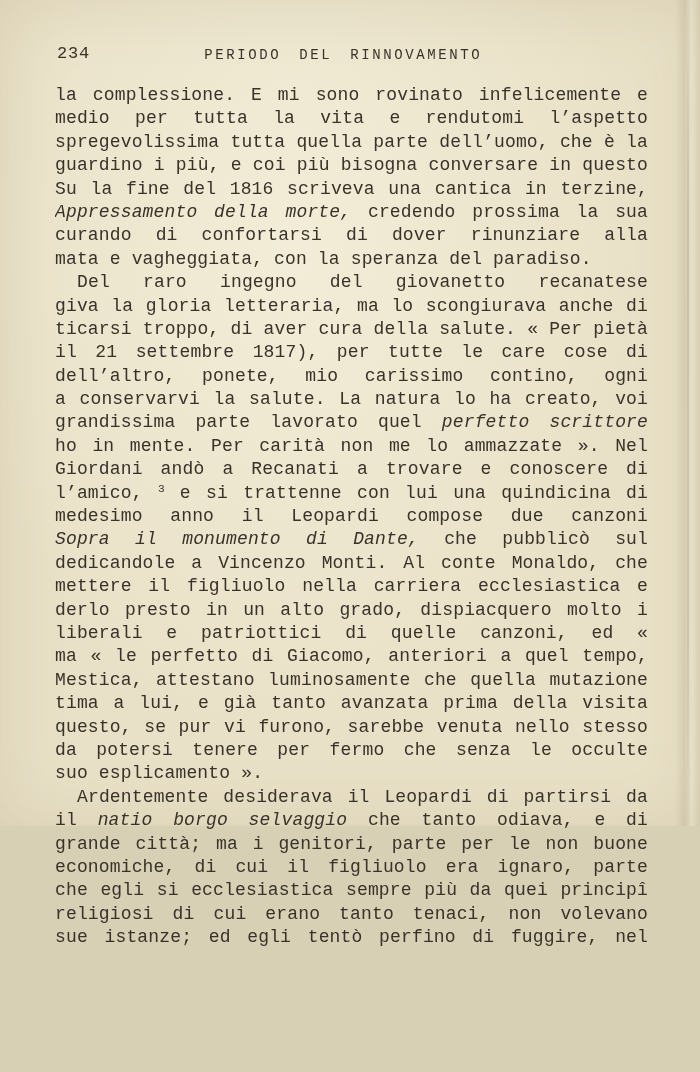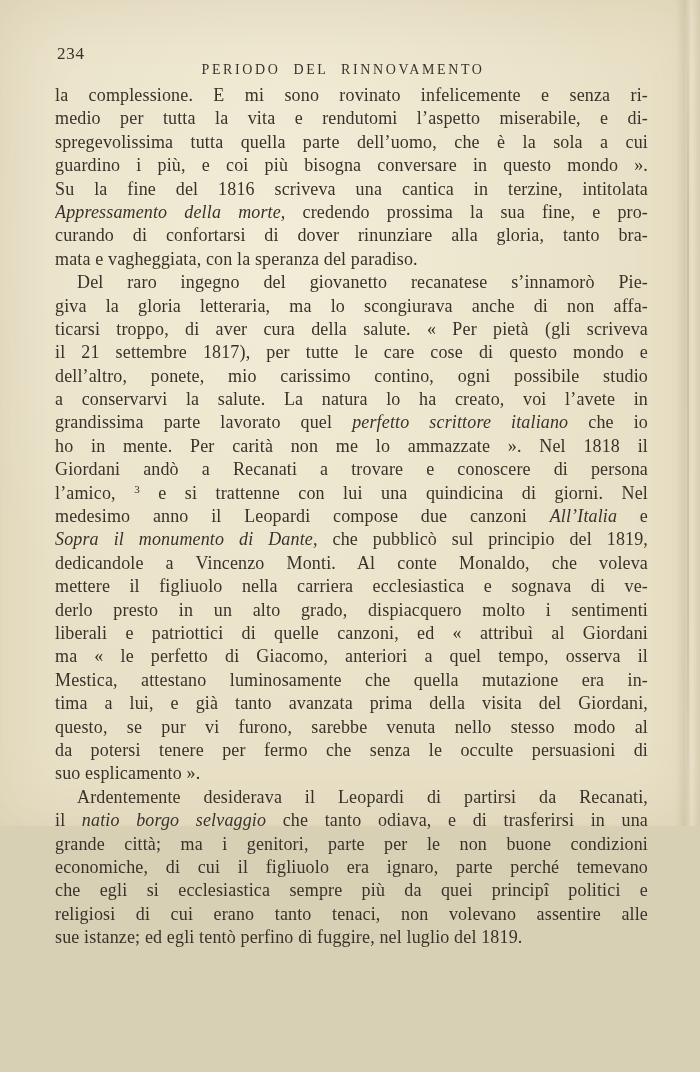--- a/index.html
+++ b/index.html
@@ -12,21 +12,21 @@
   }
   .page {
     position: relative;
     width: 700px;
     height: 826px;
     background:
       radial-gradient(ellipse at 42% 30%, rgba(255,252,238,0.45) 0%, rgba(255,252,238,0.0) 60%),
       linear-gradient(to right, rgba(0,0,0,0) 96.5%, rgba(90,70,40,0.10) 97.8%, rgba(255,255,240,0.25) 98.8%, rgba(90,70,40,0.07) 100%),
       #e9e1c7;
     box-shadow: inset 0 0 70px rgba(120,100,60,0.14);
-    font-family: Liberation Serif, serif;
+    font-family: Liberation Mono, monospace;
     color: #39322a;
   }
   .edge-crease {
     position: absolute;
     top: 0;
     right: 11px;
     width: 2px;
     height: 100%;
     background: linear-gradient(to bottom,
       rgba(140,118,78,0.00) 0%,
@@ -46,21 +46,21 @@
     position: absolute;
     left: 2px;
     top: 0;
     font-size: 17px;
     letter-spacing: 0.8px;
     font-weight: 500;
   }
   .head-title {
     position: absolute;
     left: 50%;
-    top: 18px;
+    top: 3px;
     transform: translateX(-53%);
     font-size: 14px;
     letter-spacing: 2.6px;
     word-spacing: 7px;
     white-space: nowrap;
   }
   .text-block {
     position: absolute;
     top: 84px;
     left: 55px;

